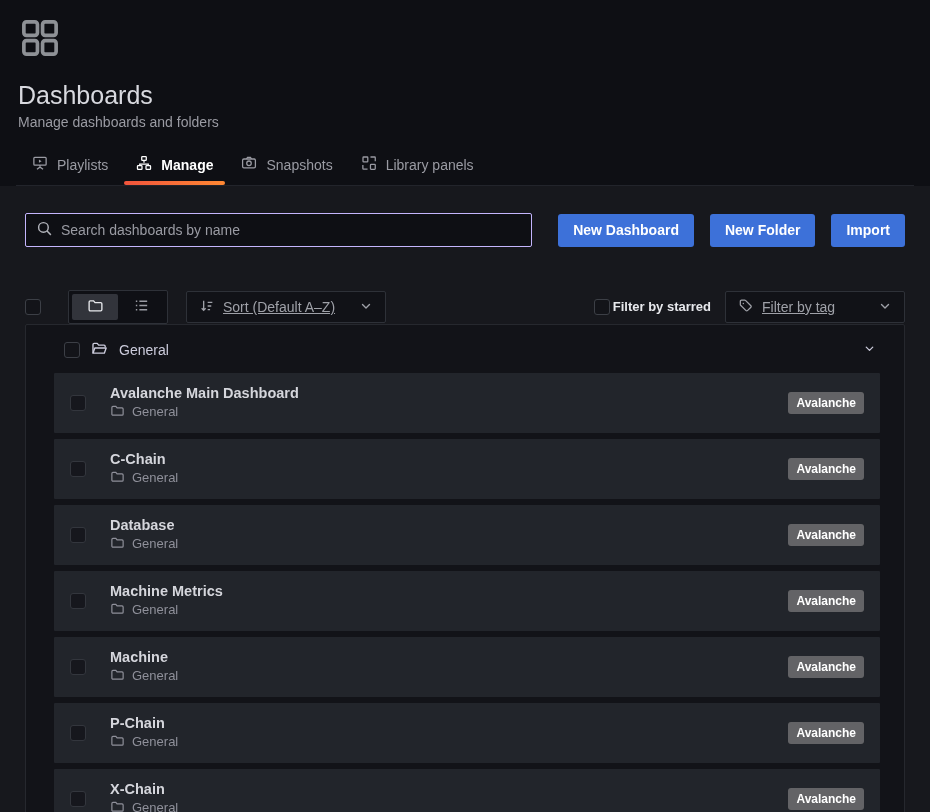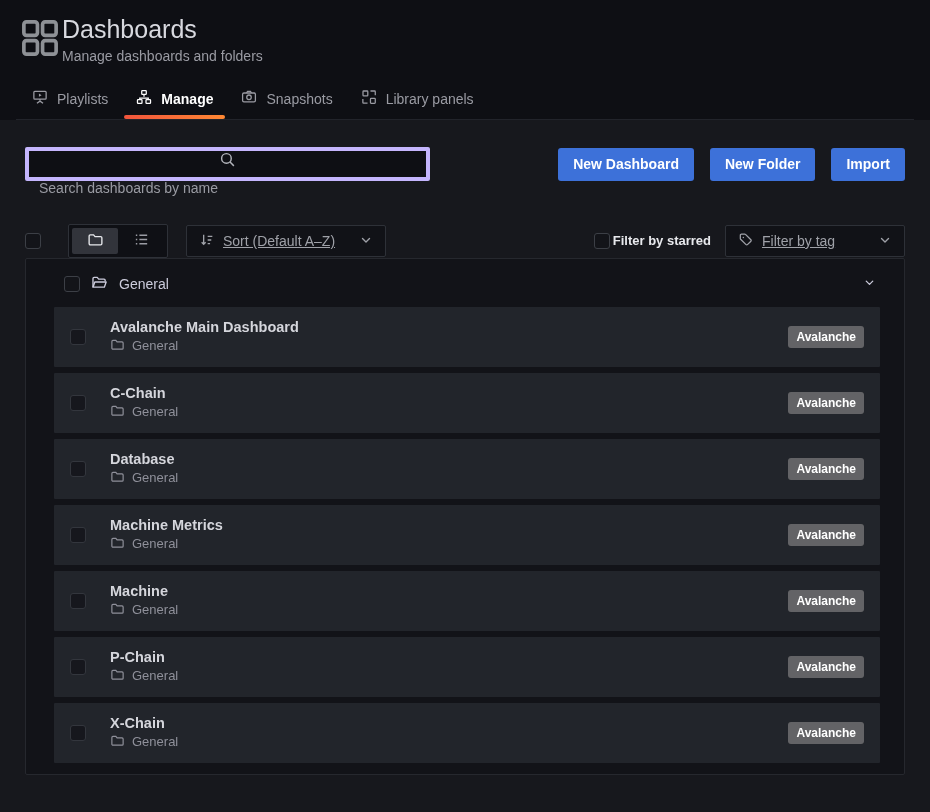--- a/index.html
+++ b/index.html
@@ -5,37 +5,37 @@
   * { margin:0; padding:0; box-sizing:border-box; }
   html,body { width:930px; height:812px; }
   body {
     font-family:"Liberation Sans", sans-serif;
     background:#17181d;
     color:#ccccdc;
     overflow:hidden;
     -webkit-font-smoothing:antialiased;
   }
   .top { background:#0e0f14; padding:14px 16px 0 16px; }
-  .page-header { display:flex; align-items:flex-start; gap:0; padding-left:2px; }
+  .page-header { display:flex; align-items:flex-start; gap:16px; padding-left:2px;flex-direction:column; }
   .apps-icon { color:#8e9196; margin-top:2px; }
   .page-title { font-size:25px; font-weight:500; color:#d8d9df; line-height:1.2; }
   .page-subtitle { font-size:14px; color:#9a9ba3; margin-top:4px; }
 
   .tabbar { display:flex; margin-top:16px; border-bottom:1px solid #22242b; padding-left:2px; }
   .tab { display:flex; align-items:center; gap:9px; padding:9px 14px 11px 14px; font-size:14px;
          color:#9a9ba3; cursor:pointer; position:relative; }
   .tab svg { flex:0 0 auto; }
   .tab.active { color:#fff; font-weight:700; }
   .tab.active::after { content:""; position:absolute; left:2px; right:2px; bottom:0; height:4px;
          border-radius:2px; background:linear-gradient(90deg,#f1543c 0%,#ff8833 100%); }
 
   .content { padding:0 25px; }
   .actions-row { display:flex; align-items:center; margin-top:27px; }
-  .search-box { display:flex; align-items:center; gap:8px; width:405px; height:34px;
-         background:#0e0f14; border:4px solid #c4b5fd; border-radius:2px; padding:0 10px;flex-direction:column; }
+  .search-box { display:flex; align-items:center; gap:8px; width:507px; height:34px;
+         background:#0e0f14; border:1px solid #c4b5fd; border-radius:2px; padding:0 10px; }
   .search-box svg { color:#b3b5bc; flex:0 0 auto; }
   .search-input { background:transparent; border:none; outline:none; color:#ccccdc;
          font-size:14px; width:100%; font-family:inherit; }
   .search-input::placeholder { color:#9a9ba3; opacity:1; }
   .btn-group { margin-left:auto; display:flex; gap:16px; }
   .btn-primary { background:#3d71d9; color:#fff; border:none; border-radius:3px; height:33px;
          padding:0 15px; font-size:14px; font-weight:700; font-family:inherit; cursor:pointer; }
 
   .filter-row { display:flex; align-items:center; margin-top:43px; }
   .checkbox { width:16px; height:16px; background:#131419; border:1px solid #3c3f46;

